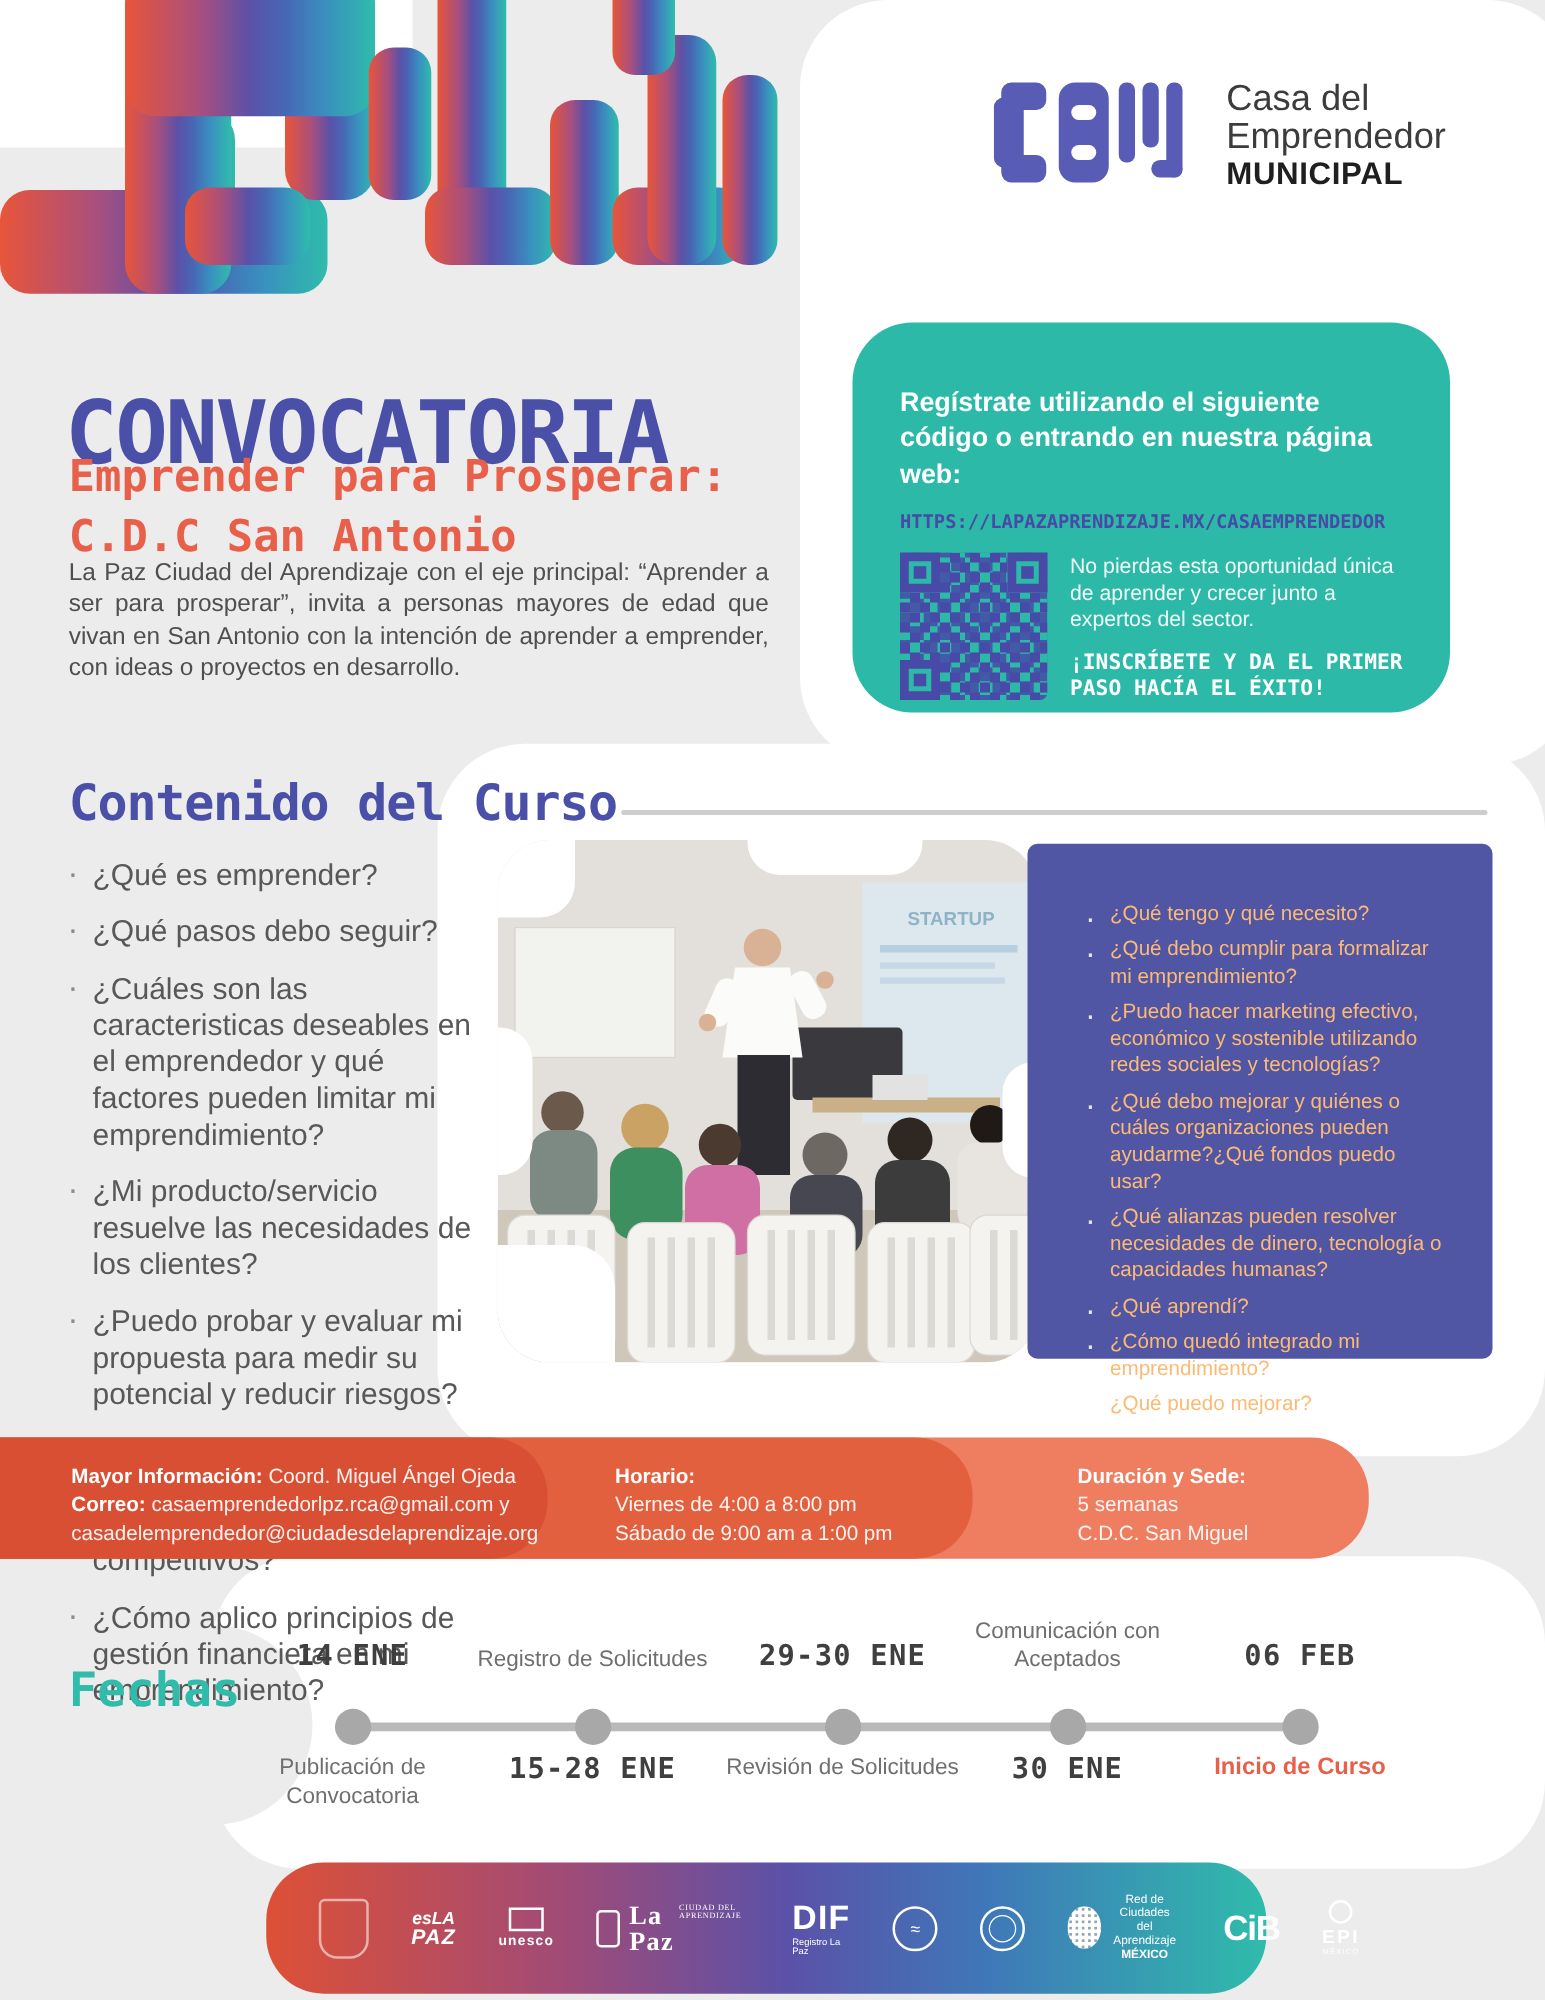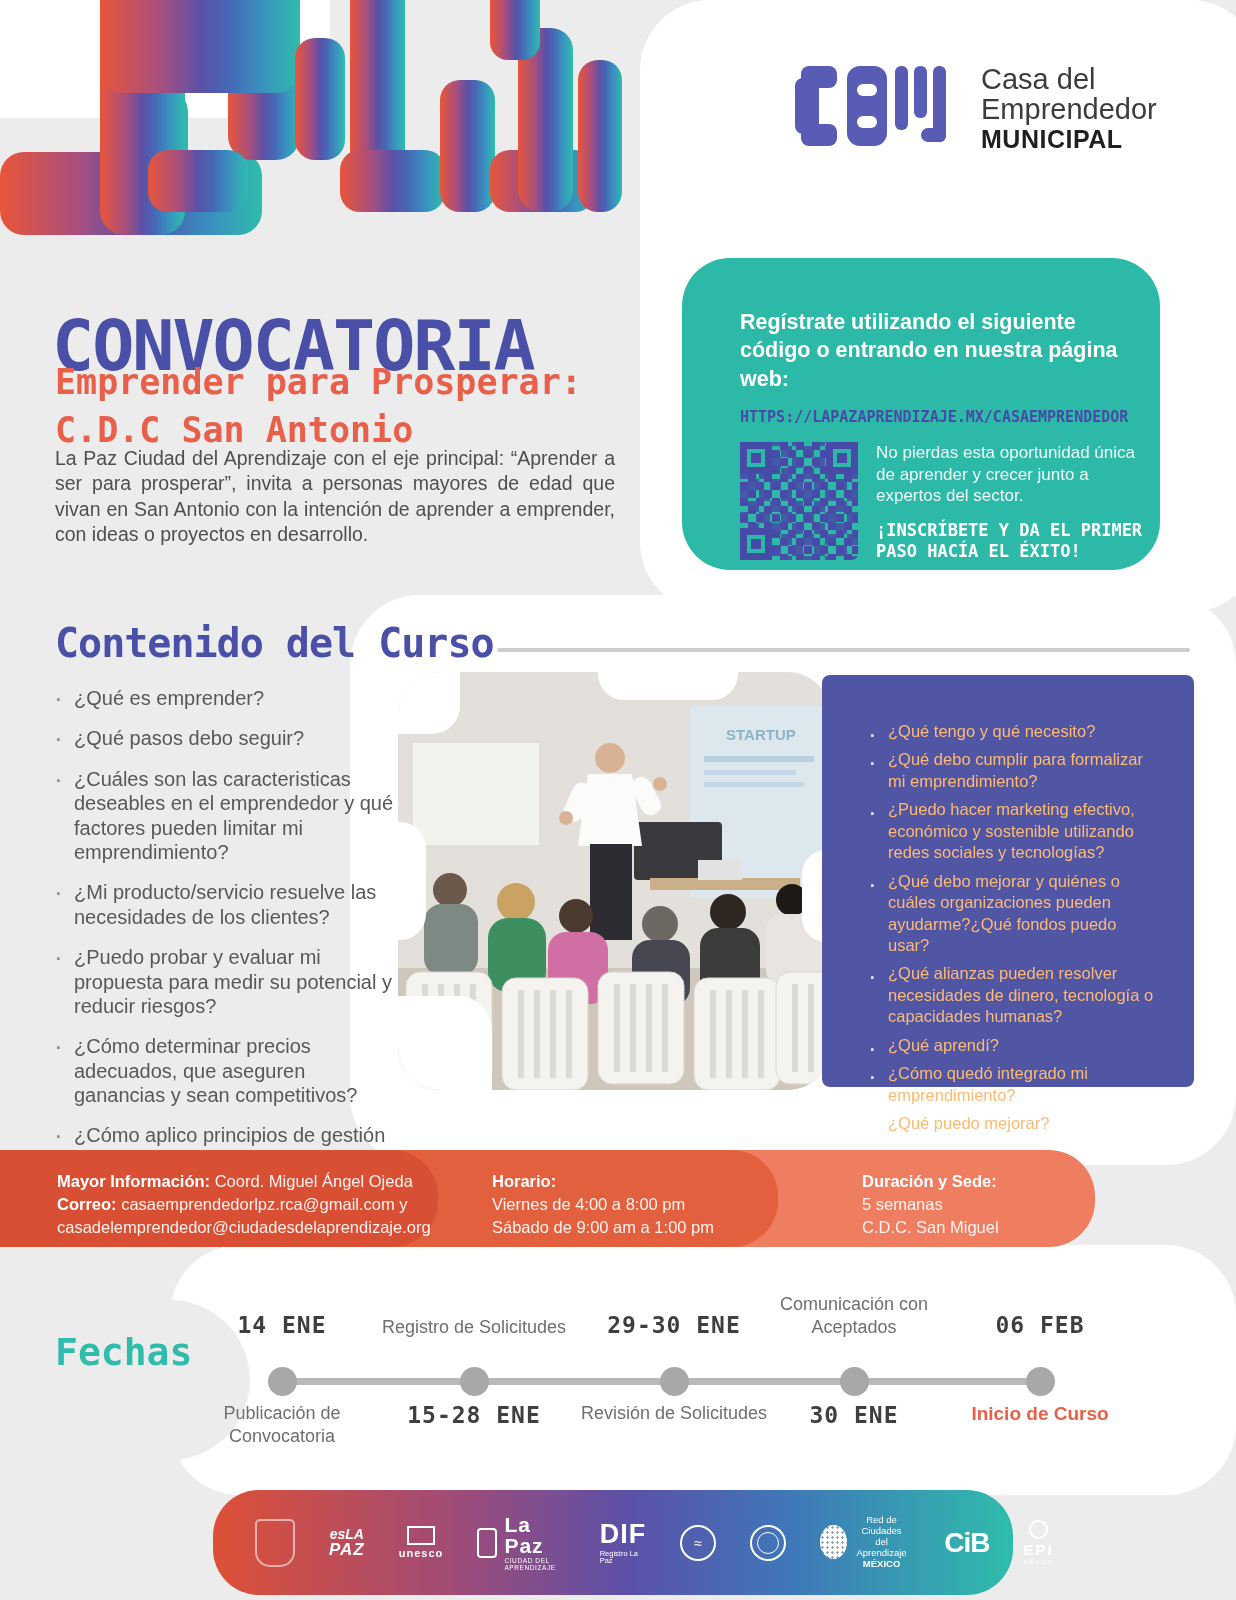--- a/index.html
+++ b/index.html
@@ -20,21 +20,21 @@
   .brand-text .muni{font-size:25px;font-weight:800;color:#1f1f1f;letter-spacing:.5px;margin-top:2px;}
   .title{position:absolute;left:52px;top:258px;font-size:70px;font-weight:700;color:#4a4fa8;
          font-family:"DejaVu Sans Mono",monospace;letter-spacing:-2px;white-space:nowrap;}
   .subtitle{position:absolute;left:55px;top:358px;font-size:35px;font-weight:700;color:#e8604a;
             font-family:"DejaVu Sans Mono",monospace;line-height:1.38;}
   .intro{position:absolute;left:55px;top:446px;width:560px;font-size:19.5px;line-height:1.3;
          color:#4f4f4f;text-align:justify;margin:0;}
 
   
   .register-box{position:absolute;left:682px;top:258px;width:478px;height:312px;background:#2cb9a8;
-                border-radius:48px;box-sizing:border-box;padding:50px 38px 0 58px;color:#fff;}
+                border-radius:48px;box-sizing:border-box;padding:50px 38px 0 38px;color:#fff;}
   .reg-head{font-size:21.5px;font-weight:700;line-height:1.32;width:400px;}
   .reg-url{font-family:"DejaVu Sans Mono",monospace;font-weight:700;font-size:15px;color:#474aa6;
            margin-top:15px;white-space:nowrap;}
   .reg-row{display:flex;margin-top:16px;}
   .qr{width:118px;height:118px;border-radius:6px;flex:0 0 auto;position:relative;
       background:
         repeating-conic-gradient(#474aa6 0% 25%, transparent 0% 50%) 0 0/16px 16px,
         repeating-conic-gradient(rgba(71,74,166,.85) 0% 25%, transparent 0% 50%) 8px 4px/22px 22px;}
   .qr .f{position:absolute;width:32px;height:32px;border:7px solid #474aa6;background:#2cb9a8;box-sizing:border-box;}
   .qr .f::after{content:"";position:absolute;inset:4px;background:#474aa6;}
@@ -45,21 +45,21 @@
            margin-top:13px;white-space:nowrap;}
 
   
   .course-head{position:absolute;left:55px;top:620px;margin:0;font-size:40px;font-weight:700;color:#4a4fa8;
                font-family:"DejaVu Sans Mono",monospace;letter-spacing:-1px;white-space:nowrap;}
   .head-line{position:absolute;left:497px;top:648px;width:693px;height:4px;background:#cdcdcd;border-radius:2px;}
   ul.bullets{list-style:none;margin:0;padding:0;}
   ul.bullets li{position:relative;padding-left:22px;}
   ul.bullets li::before{content:"·";position:absolute;left:2px;top:-3px;font-size:26px;}
   .bullets-left{position:absolute;left:52px;top:686px;width:345px;}
-  .bullets-left li{font-size:20px;color:#585858;line-height:1.22;margin-bottom:16px;}
+  .bullets-left li{font-size:24px;color:#585858;line-height:1.22;margin-bottom:16px;}
   .bullets-left li::before{color:#8a8a8a;}
 
   
   .photo{position:absolute;left:398px;top:672px;width:432px;height:418px;border-radius:42px;overflow:hidden;}
   .notch{position:absolute;background:#fff;}
   .n1{top:-30px;left:-30px;width:92px;height:92px;border-radius:28px;}
   .n2{top:-34px;left:200px;width:140px;height:62px;border-radius:26px;}
   .n3{top:150px;left:-28px;width:56px;height:118px;border-radius:26px;}
   .n4{bottom:-38px;left:-38px;width:132px;height:132px;border-radius:34px;}
   .n5{top:178px;right:-28px;width:56px;height:92px;border-radius:24px;}
@@ -374,21 +374,21 @@
     <div class="lg lg-eslapaz">
       <span class="l1">esLA</span>
       <span class="l2">PAZ</span>
     </div>
     <div class="lg lg-unesco">
       <div class="ubox"></div>
       <span class="l1">unesco</span>
     </div>
     <div class="lg lg-lapaz">
       <div class="pic"></div>
-      <div style="display:flex;flex-direction:column;">
+      <div style="display:flex;flex-direction:row;font-family:Liberation Serif, serif;">
         <span class="l1">La Paz</span>
         <span class="l2">CIUDAD DEL APRENDIZAJE</span>
       </div>
     </div>
     <div class="lg lg-dif">
       <span class="l1">DIF</span>
       <span class="l2">Registro La Paz</span>
     </div>
     <div class="lg lg-uabcs">
       <div class="c circle">≈</div>

